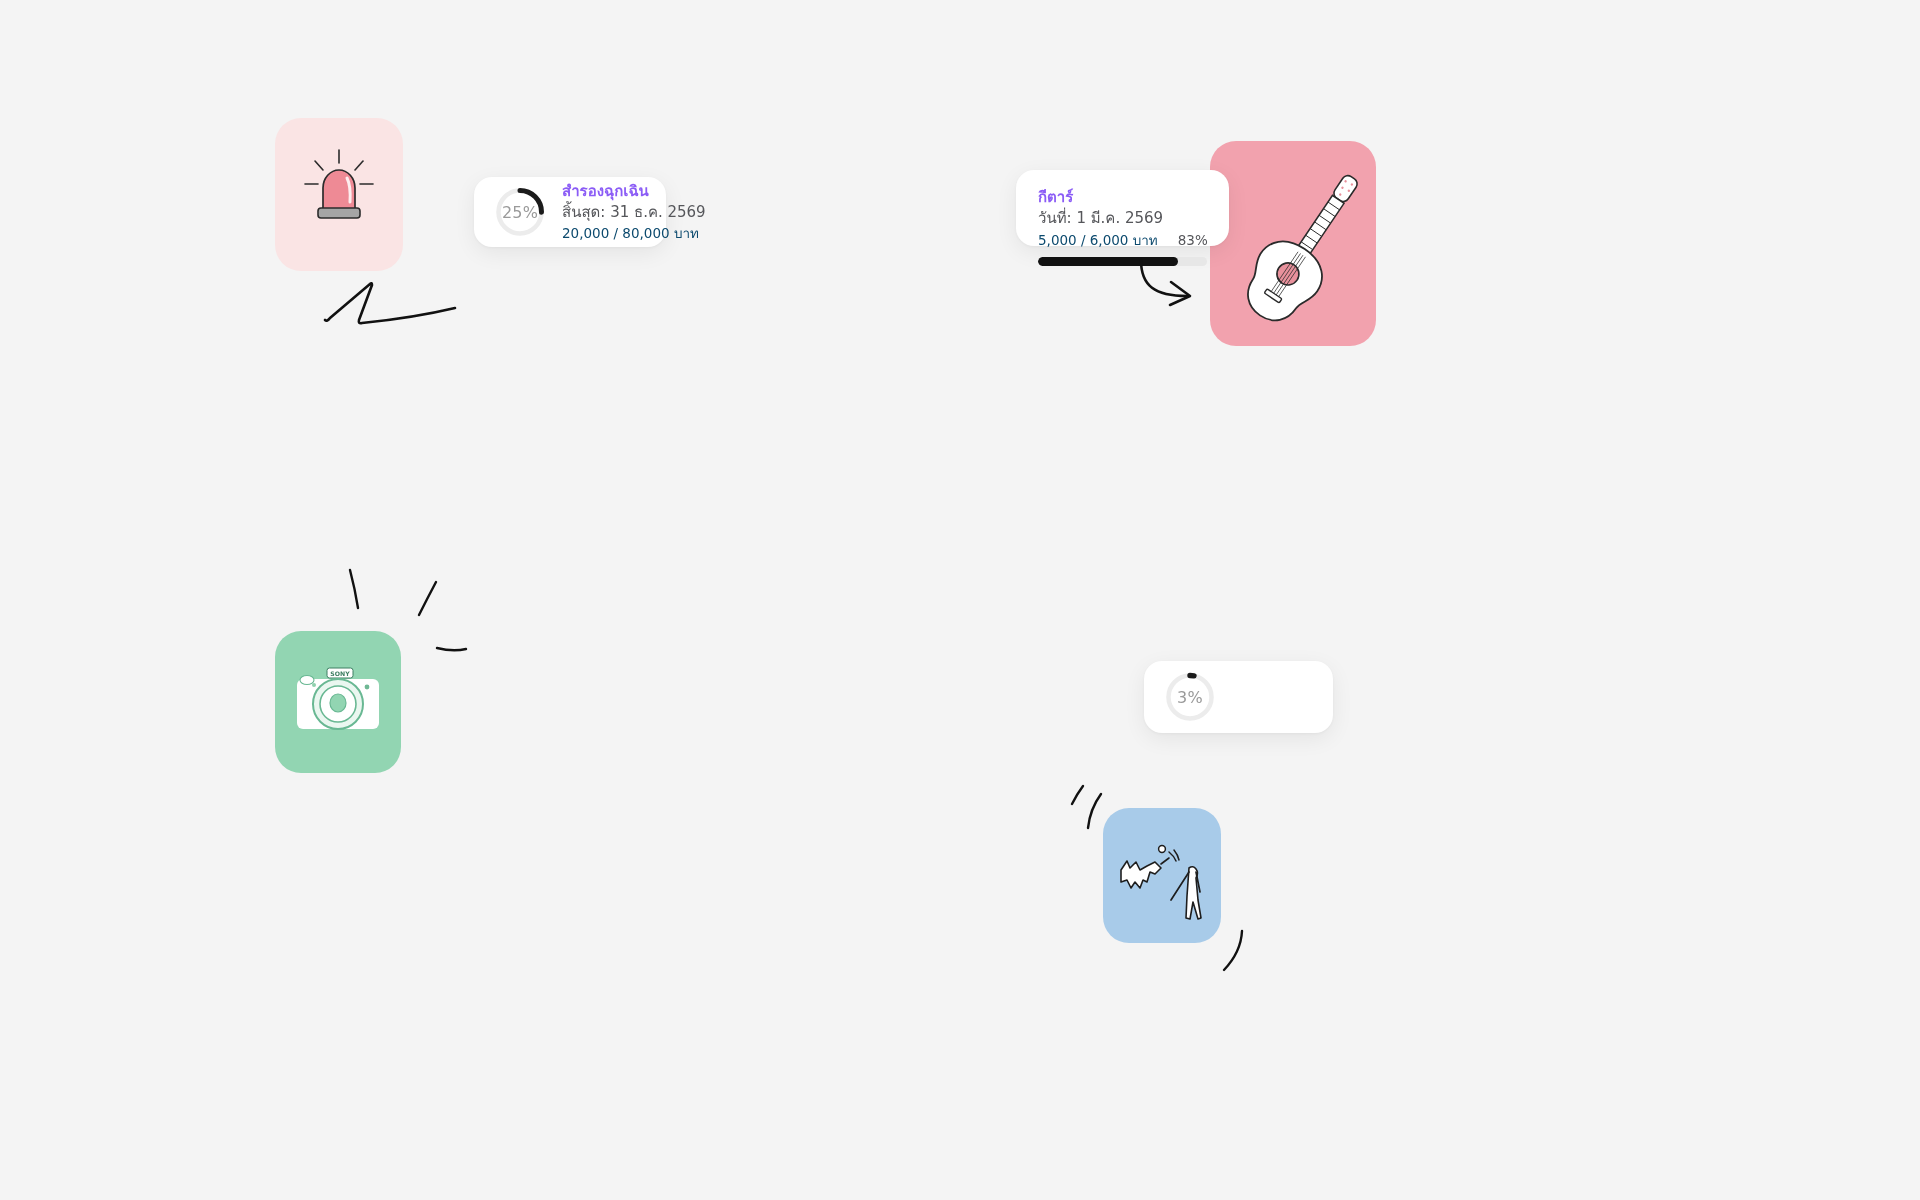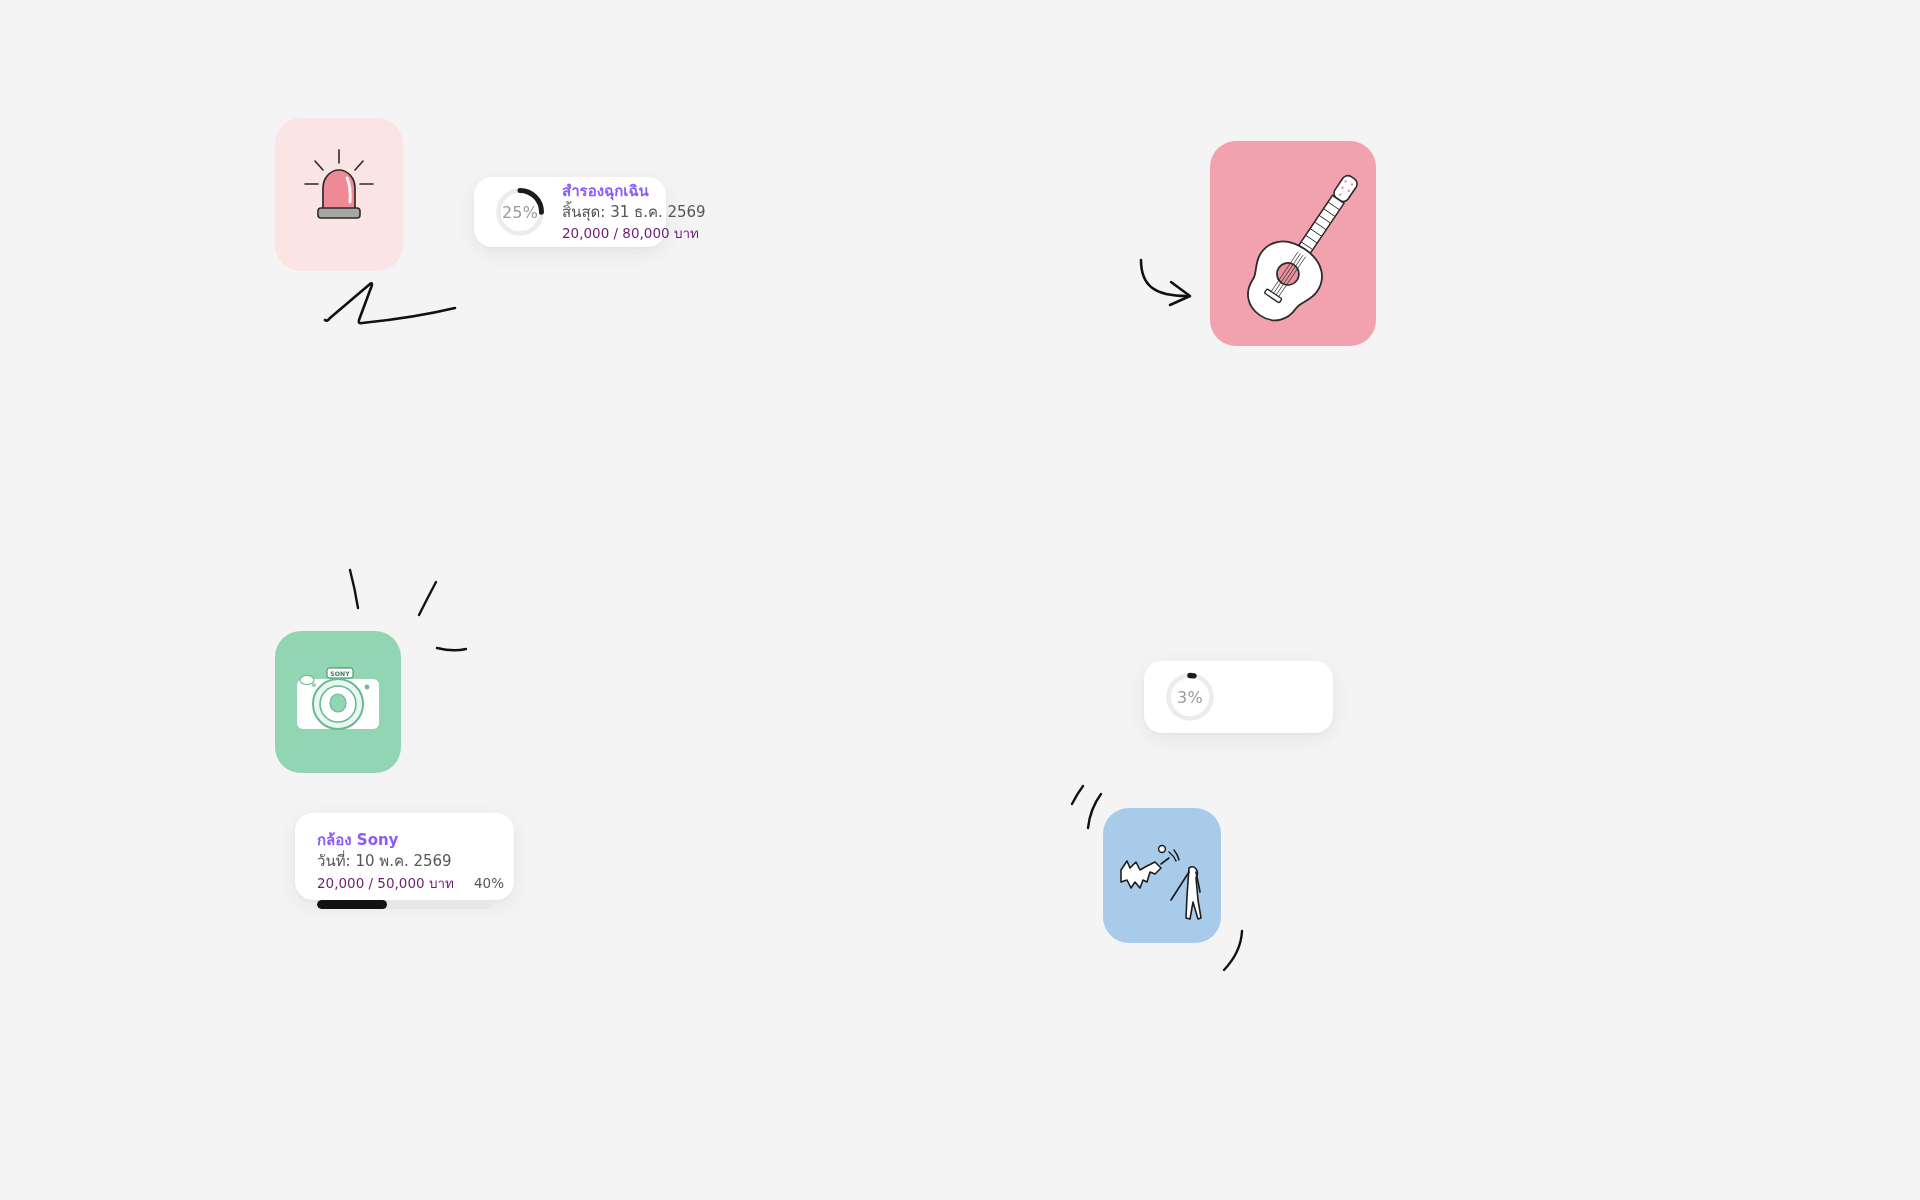--- a/index.html
+++ b/index.html
@@ -50,21 +50,21 @@
     white-space: nowrap;
   }
   .c-sub {
     font-size: 15px;
     color: #55565a;
     line-height: 1.5;
     white-space: nowrap;
   }
   .c-amt {
     font-size: 13.5px;
-    color: #701a75;
+    color: #0c4a6e;
     line-height: 1.5;
     white-space: nowrap;
   }
   .amt-row {
     display: flex; align-items: baseline; justify-content: space-between;
     gap: 20px;
   }
   .pct {
     font-size: 13.5px; color: #55565a; white-space: nowrap;
   }
@@ -161,20 +161,31 @@
         <g stroke="#2b2b2b" stroke-width="0.7">
           <line x1="84" y1="112" x2="84" y2="160"></line>
           <line x1="87" y1="112" x2="87" y2="160"></line>
           <line x1="90" y1="112" x2="90" y2="160"></line>
           <line x1="93" y1="112" x2="93" y2="160"></line>
         </g>
       </g>
     </svg>
   </div>
 
+  <div class="card card-bar" style="left:1016px; top:170px; width:213px; height:76px;">
+    <div class="c-title">กีตาร์</div>
+    <div class="c-sub">วันที่: 1 มี.ค. 2569</div>
+    <div class="amt-row">
+      <span class="c-amt">5,000 / 6,000 บาท</span>
+      <span class="pct">83%</span>
+    </div>
+    <div class="bar-track">
+      <div class="bar-fill" style="width:83%"></div>
+    </div>
+  </div>
 
   <div class="doodle" style="left:1133px; top:258px; width:70px; height:55px;">
     <svg width="70" height="55" viewBox="0 0 70 55">
       <path class="dstroke" stroke-width="2.6" d="M8 2 C8 28 22 38 54 38"></path>
       <path class="dstroke" stroke-width="2.6" d="M38 24 L57 38 L37 47"></path>
     </svg>
   </div>
 
   <div class="tile" style="left:275px; top:631px; width:126px; height:142px; background:#92d5b2;">
     <svg viewBox="0 0 126 142">
@@ -183,31 +194,20 @@
       <path d="M28 48 h70 a6 6 0 0 1 6 6 v38 a6 6 0 0 1 -6 6 h-70 a6 6 0 0 1 -6 -6 v-38 a6 6 0 0 1 6 -6 Z" fill="#ffffff"></path>
       <ellipse cx="32" cy="49" rx="7" ry="4.5" fill="#ffffff" stroke="#69b893" stroke-width="1.1"></ellipse>
       <circle cx="63" cy="73" r="25" fill="#eaf7f0" stroke="#69b893" stroke-width="2"></circle>
       <circle cx="63" cy="73" r="18" fill="#ffffff" stroke="#69b893" stroke-width="1.6"></circle>
       <ellipse cx="63" cy="72" rx="8" ry="9" fill="#92d5b2" stroke="#69b893" stroke-width="1.2"></ellipse>
       <circle cx="39" cy="54" r="2" fill="#8fd0ad"></circle>
       <circle cx="92" cy="56" r="2.4" fill="#6fb894"></circle>
     </svg>
   </div>
 
-  <div class="card card-bar" style="left:295px; top:813px; width:219px; height:87px;">
-    <div class="c-title">กล้อง Sony</div>
-    <div class="c-sub">วันที่: 10 พ.ค. 2569</div>
-    <div class="amt-row">
-      <span class="c-amt">20,000 / 50,000 บาท</span>
-      <span class="pct">40%</span>
-    </div>
-    <div class="bar-track">
-      <div class="bar-fill" style="width:40%"></div>
-    </div>
-  </div>
 
   <div class="doodle" style="left:340px; top:565px; width:130px; height:100px;">
     <svg width="130" height="100" viewBox="0 0 130 100">
       <path class="dstroke" stroke-width="2.4" d="M10 5 Q15 24 18 43"></path>
       <path class="dstroke" stroke-width="2.4" d="M96 17 Q87 34 79 50"></path>
       <path class="dstroke" stroke-width="2.4" d="M97 83 Q113 87 126 84"></path>
     </svg>
   </div>
 
   <div class="tile" style="left:1103px; top:808px; width:118px; height:135px; background:#a8cbe9;">

